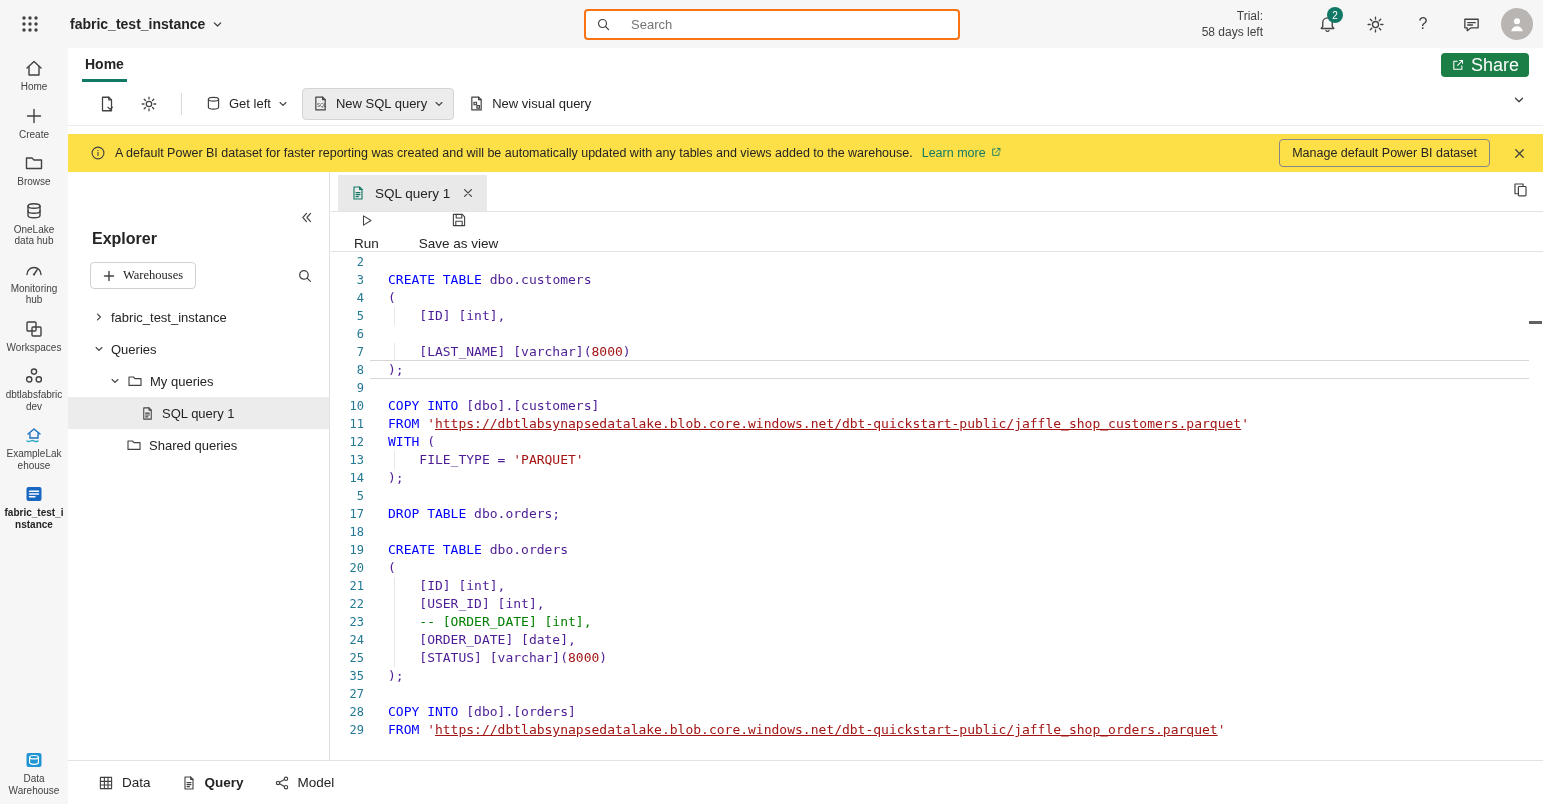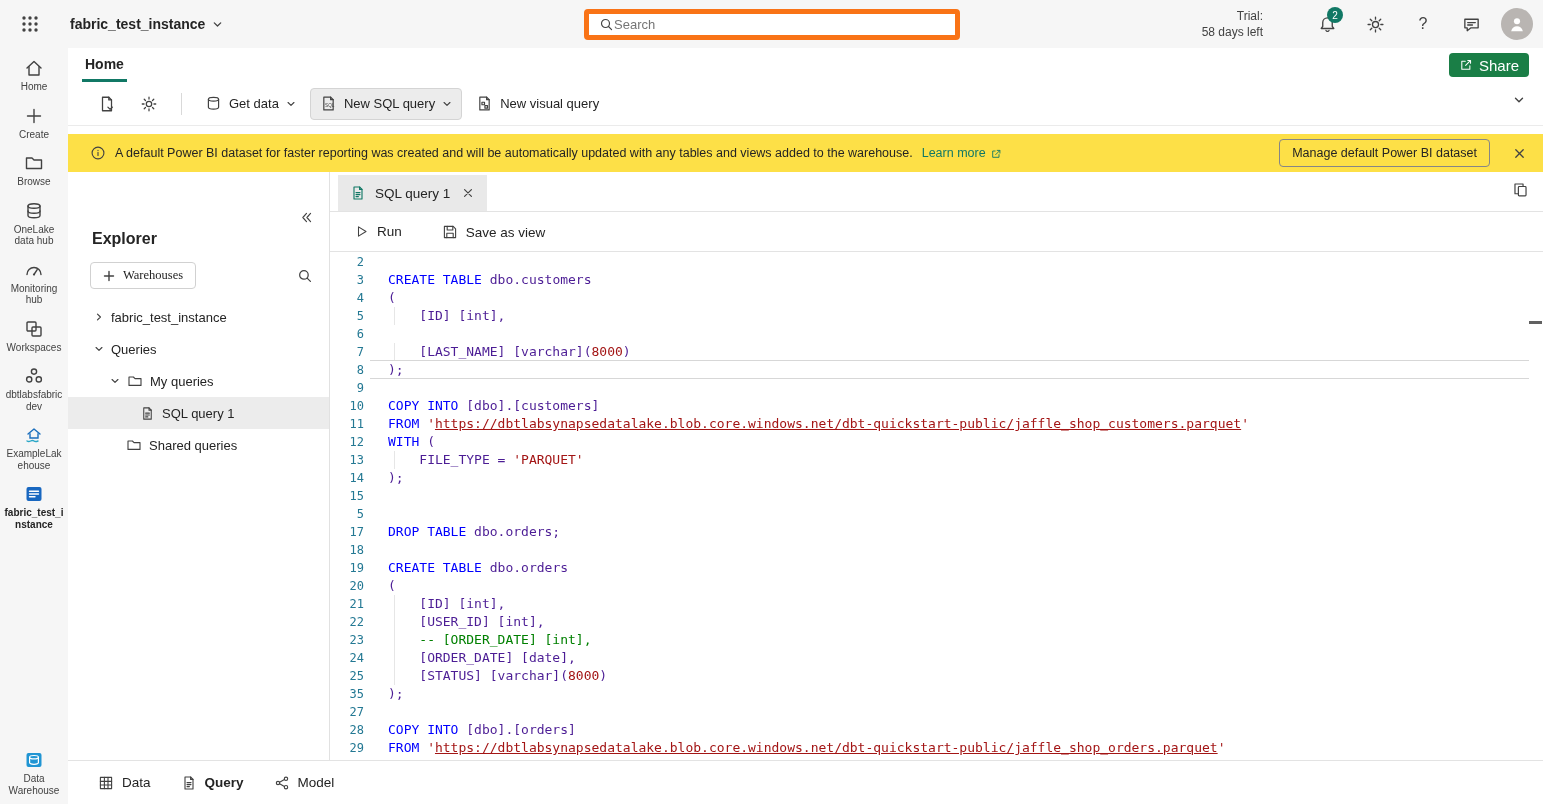--- a/index.html
+++ b/index.html
@@ -5,49 +5,49 @@
   *{margin:0;padding:0;box-sizing:border-box;}
   html,body{width:1543px;height:804px;overflow:hidden;font-family:"Liberation Sans",sans-serif;background:#fff;color:#242424;}
   svg{display:block;}
   .ic{stroke:#424242;fill:none;stroke-width:1.4;stroke-linecap:round;stroke-linejoin:round;}
   button{font-family:inherit;background:none;border:none;cursor:pointer;color:inherit;}
 
   
   .topbar{position:absolute;left:0;top:0;width:1543px;height:48px;background:#f6f6f6;display:flex;align-items:center;z-index:5;}
   .waffle{width:48px;height:48px;display:flex;align-items:center;justify-content:center;margin-left:6px;}
   .ws-title{display:flex;align-items:center;gap:7px;margin-left:16px;font-size:14px;font-weight:600;cursor:pointer;}
-  .searchbox{position:absolute;left:584px;top:9px;width:376px;height:31px;background:#fff;border:5px solid #f97316;border-radius:4px;display:flex;align-items:center;padding:0 10px;gap:0;}
+  .searchbox{position:absolute;left:584px;top:9px;width:376px;height:31px;background:#fff;border:2px solid #f97316;border-radius:4px;display:flex;align-items:center;padding:0 10px;gap:20px;}
   .searchbox input{border:none;outline:none;flex:1;font-size:13px;background:transparent;color:#242424;}
   .top-right{position:absolute;right:10px;top:0;height:48px;display:flex;align-items:center;}
   .trial{font-size:12px;color:#424242;text-align:right;line-height:1.35;margin-right:40px;}
   .top-btn{width:48px;height:48px;display:flex;align-items:center;justify-content:center;position:relative;}
   .badge{position:absolute;top:7px;right:8px;min-width:16px;height:16px;border-radius:8px;background:#117865;color:#fff;font-size:10px;display:flex;align-items:center;justify-content:center;padding:0 4px;}
   .qmark{font-size:16px;color:#424242;}
   .avatar{width:32px;height:32px;border-radius:50%;background:#b9b5b2;display:flex;align-items:center;justify-content:center;margin-left:6px;cursor:pointer;}
 
   
   .rail{position:absolute;left:0;top:48px;bottom:0;width:68px;background:#f6f6f6;display:flex;flex-direction:column;align-items:center;padding-top:10px;gap:13px;z-index:4;}
   .rail-item{display:flex;flex-direction:column;align-items:center;gap:3px;width:68px;cursor:pointer;}
   .rail-item .rlabel{font-size:10px;color:#424242;text-align:center;line-height:1.15;max-width:60px;overflow-wrap:anywhere;}
   .rail-item.sel .rlabel{color:#242424;font-weight:600;}
   .rail-bottom{margin-top:auto;margin-bottom:8px;}
 
   
   .tabrow{position:absolute;left:68px;top:48px;right:0;height:34px;background:#fff;display:flex;align-items:center;padding:0 14px;}
   .home-tab{font-size:14px;font-weight:600;height:100%;display:flex;align-items:center;border-bottom:3px solid #117865;padding:0 3px;cursor:pointer;}
-  .share-btn{margin-left:auto;background:#1a7e46;color:#fff;height:24px;border-radius:4px;display:flex;align-items:center;gap:6px;padding:1px 10px;font-size:15px;}
+  .share-btn{margin-left:auto;background:#1a7e46;color:#fff;height:24px;border-radius:4px;display:flex;align-items:center;gap:6px;padding:1px 10px;font-size:18px;}
   .toolbar{position:absolute;left:68px;top:82px;right:0;height:44px;background:#fff;border-bottom:1px solid #ebebeb;display:flex;align-items:center;padding-left:20px;gap:4px;}
   .tbtn{display:flex;align-items:center;gap:7px;height:32px;padding:0 9px;font-size:13px;border-radius:4px;border:1px solid transparent;}
   .tbtn.highlight{background:#ececec;border-color:#d4d4d4;}
   .tdivider{width:1px;height:22px;background:#d9d9d9;margin:0 9px;}
   .ribbon-collapse{position:absolute;right:18px;top:12px;}
 
   
   .banner{position:absolute;left:68px;top:134px;right:0;height:38px;background:#fde047;display:flex;align-items:center;padding-left:22px;gap:9px;font-size:12.5px;color:#242424;}
-  .learnmore{color:#117865;display:flex;align-items:flex-end;gap:4px;cursor:pointer;}
+  .learnmore{color:#117865;display:flex;align-items:flex-start;gap:4px;cursor:pointer;}
   .manage-btn{margin-left:auto;border:1px solid #868686;border-radius:4px;height:28px;padding:0 12px;font-size:12.5px;background:transparent;}
   .banner-close{width:40px;height:38px;display:flex;align-items:center;justify-content:center;margin-right:4px;}
 
   
   .explorer{position:absolute;left:68px;top:172px;width:262px;bottom:44px;background:#fff;border-right:1px solid #e1e1e1;}
   .exp-header{display:flex;align-items:center;justify-content:space-between;padding:14px 16px 12px 24px;}
   .exp-title{font-size:16px;font-weight:600;margin-top:44px;}
   .exp-tools{display:flex;align-items:center;padding:2px 16px 12px 22px;font-family:Liberation Serif, serif;}
   .wh-btn{display:flex;align-items:center;gap:8px;border:1px solid #d1d1d1;border-radius:4px;height:27px;padding:0 12px;background:#fff;font-size:12.5px;}
   .exp-search{margin-left:auto;}
@@ -55,21 +55,21 @@
   .trow.selected{background:#ececec;}
   .tchev{flex:none;display:flex;}
 
   
   .editor{position:absolute;left:330px;top:172px;right:0;bottom:44px;background:#fff;}
   .tabstrip{height:40px;border-bottom:1px solid #e3e3e3;display:flex;align-items:flex-end;padding-left:8px;position:relative;}
   .etab{display:flex;align-items:center;gap:9px;background:#e9e9e9;height:36px;padding:0 10px 0 12px;font-size:13.5px;cursor:pointer;}
   .etab-close{display:flex;padding:3px;border-radius:3px;}
   .copy-btn{position:absolute;right:14px;top:9px;}
   .runbar{height:40px;border-bottom:1px solid #e3e3e3;display:flex;align-items:center;padding-left:16px;gap:24px;}
-  .runbtn{display:flex;align-items:flex-end;gap:8px;font-size:13.5px;padding:4px 8px;border-radius:4px;}
+  .runbtn{display:flex;align-items:center;gap:8px;font-size:13.5px;padding:4px 8px;border-radius:4px;flex-direction:column;}
   .codearea{position:absolute;top:81px;left:0;right:14px;bottom:0;overflow:hidden;font-family:"DejaVu Sans Mono",monospace;font-size:13px;line-height:18px;cursor:text;}
   .code-line{display:flex;height:18px;position:relative;}
   .ln{width:34px;flex:none;text-align:right;color:#237893;font-size:12px;line-height:18px;}
   .code{padding-left:24px;white-space:pre;position:relative;color:#000;}
   .iguide{position:absolute;left:30px;top:0;height:18px;border-left:1px solid #e6e6e6;}
   .code-line.active::after{content:"";position:absolute;left:40px;right:0;top:-1px;bottom:0;border-top:1px solid #d7d7d7;border-bottom:1px solid #d7d7d7;pointer-events:none;}
   .tok-k{color:#0000ff;}
   .tok-s{color:#a31515;}
   .tok-u{color:#a31515;text-decoration:underline;}
   .tok-n{color:#a31515;}
@@ -289,21 +289,21 @@
       </span>
   </button>
   <span class="tdivider"></span>
   <button class="tbtn">
     <span>
         <svg width="17" height="17" viewBox="0 0 20 20">
           <ellipse class="ic" cx="10" cy="5" rx="6" ry="2.2"></ellipse>
           <path class="ic" d="M4 5v9.5c0 1.2 2.7 2.2 6 2.2s6-1 6-2.2V5"></path>
         </svg>
       </span>
-    <span>Get data</span>
+    <span>Get left</span>
     <span>
         <svg width="10" height="10" viewBox="0 0 12 12">
           <path class="ic" d="M2.5 4.2 6 7.7l3.5-3.5"></path>
         </svg>
       </span>
   </button>
   <button class="tbtn highlight">
     <span>
         <svg width="17" height="17" viewBox="0 0 20 20">
           <path class="ic" d="M4.5 2.5h8l3 3v12h-11z"></path>
@@ -524,24 +524,20 @@
       </div>
       <div class="code-line">
         <span class="ln">13</span>
         <span class="code"><span class="iguide"></span><span class="tok-p">    FILE_TYPE = </span><span class="tok-s">'PARQUET'</span></span>
       </div>
       <div class="code-line">
         <span class="ln">14</span>
         <span class="code"><span class="tok-p">);</span></span>
       </div>
       <div class="code-line">
-        <span class="ln">15</span>
-        <span class="code"></span>
-      </div>
-      <div class="code-line">
         <span class="ln">5</span>
         <span class="code"></span>
       </div>
       <div class="code-line">
         <span class="ln">17</span>
         <span class="code"><span class="tok-k">DROP</span><span class="tok-p"> </span><span class="tok-k">TABLE</span><span class="tok-p"> dbo.orders;</span></span>
       </div>
       <div class="code-line">
         <span class="ln">18</span>
         <span class="code"></span>

